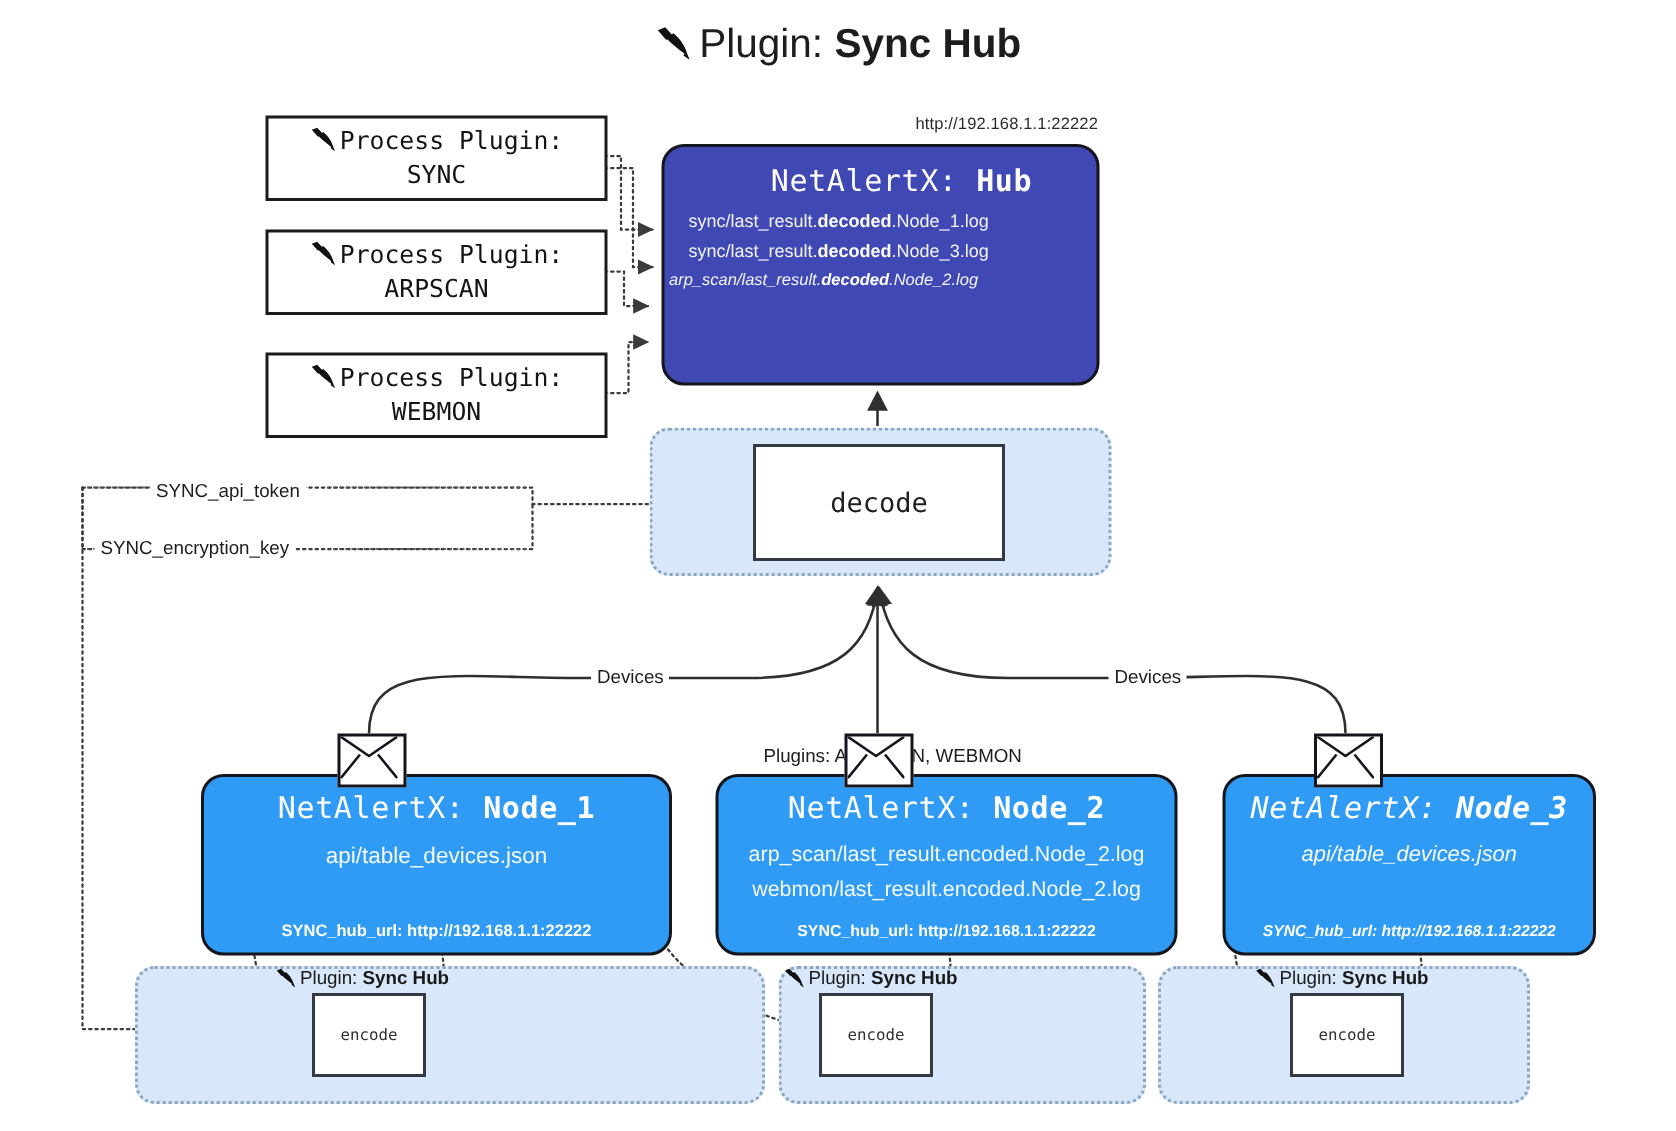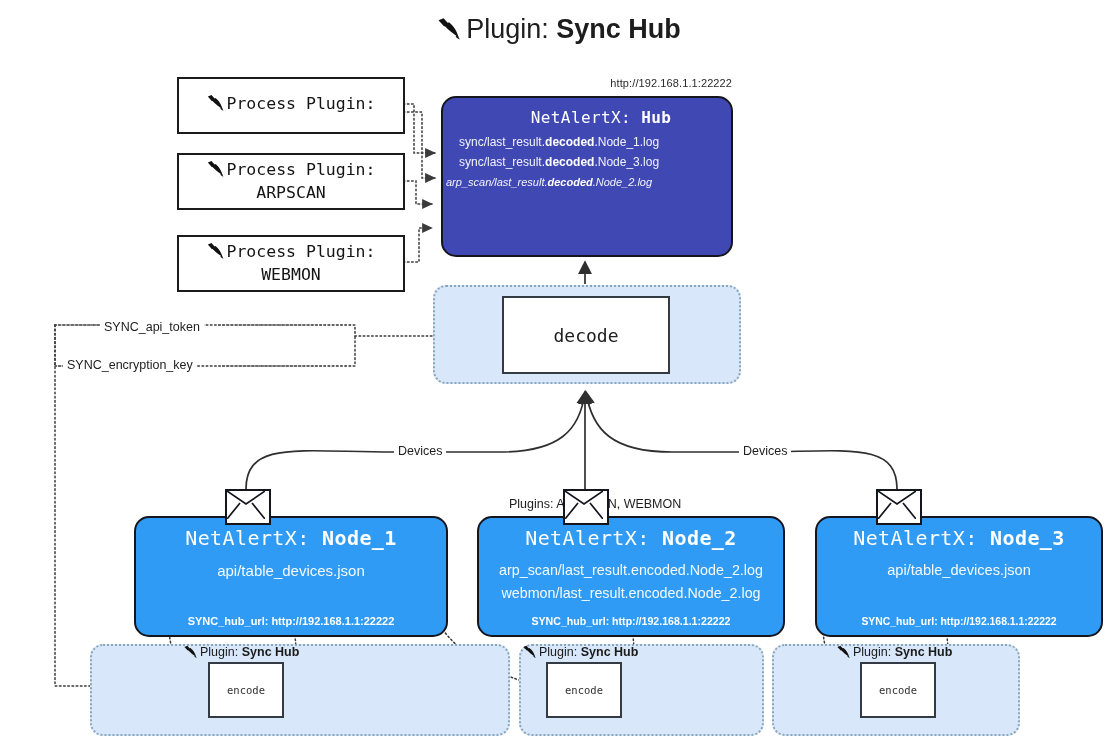--- a/index.html
+++ b/index.html
@@ -25,21 +25,21 @@
   #proc1{left:177px;top:153px;}
   #proc2{left:177px;top:235px;}
 
   
   #huburl{left:440px;top:77px;width:292px;text-align:right;font-size:11px;
           font-weight:normal;color:#2b2b2b;letter-spacing:.1px;}
   #hub{left:441px;top:96px;width:292px;height:161px;background:#4048b4;
        border:2.5px solid #15151e;border-radius:15px;color:#fff;
        padding-top:10px;box-sizing:border-box;}
   #hub .hubtitle{text-align:center;font-family:"DejaVu Sans Mono","Liberation Mono",monospace;
-       font-size:16px;letter-spacing:.4px;margin-bottom:6px;margin-left:28px;}
+       font-size:20px;letter-spacing:.4px;margin-bottom:6px;margin-left:28px;}
   #hub .hubtitle .b{font-weight:bold;}
   #hub .logline{font-size:12px;line-height:1.66;padding-left:16px;color:#f2f3fb;white-space:nowrap;}
   #hub .logline.wide{font-size:11px;padding-left:3px;font-style:italic;}
   #hub .logline b{font-weight:bold;color:#ffffff;}
 
   
   #decodeband{left:433px;top:285px;width:308px;height:99px;background:#d8e8fa;
      border:2px dotted #8aa6bd;border-radius:13px;}
   #decodebox{left:502px;top:296px;width:168px;height:78px;background:#fff;
      border:2px solid #333a44;display:flex;align-items:center;justify-content:center;
@@ -58,21 +58,21 @@
   .nodebox{border:2.5px solid #15151e;border-radius:15px;background:#2f9bf4;color:#fff;
            box-sizing:border-box;padding-top:8px;margin-left:44px;}
   .nodebox .ntitle{text-align:center;font-family:"DejaVu Sans Mono","Liberation Mono",monospace;
            font-size:20px;letter-spacing:.4px;margin-bottom:9px;}
   .nodebox .ntitle .b{font-weight:bold;}
   .nodebox .nline{text-align:center;font-size:15px;line-height:1.55;color:#f4fafe;white-space:nowrap;}
   .nodebox .nurl{text-align:center;font-size:11px;font-weight:bold;color:#ffffff;
            position:absolute;left:0;right:0;bottom:8px;}
   #node0{left:90px;top:516px;width:314px;height:121px;}
   #node1{left:433px;top:516px;width:308px;height:121px;}
-  #node2{left:771px;top:516px;width:288px;height:121px;}
+  #node2{left:771px;top:516px;width:249px;height:121px;font-style:italic;}
   #node1 .nline{font-size:14.3px;line-height:1.62;}
   #node2 .nline{font-size:14.6px;}
   #node2 .nurl{font-size:10.4px;}
   #node1 .nurl{font-size:10.6px;}
 
   
   .encband{background:#d8e8fa;border:2px dotted #8aa6bd;border-radius:13px;}
   #eb0{left:90px;top:644px;width:420px;height:92px;}
   #eb1{left:519px;top:644px;width:245px;height:92px;}
   #eb2{left:772px;top:644px;width:248px;height:92px;}
@@ -175,20 +175,21 @@
     <div>
       <span class="ico">
         <svg width="19" height="18" viewBox="0 0 26 24">
             <g fill="#111">
           <path d="M2.5 3.2 L7.5 1.2 L12.6 6.8 L8.2 9.6 Z"></path>
           <path d="M8.0 8.2 L13.0 5.2 C18.6 10.0 20.8 14.2 22.8 20.6 C17.4 16.6 13.0 13.6 8.0 8.2 Z"></path>
           <path d="M21.0 18.2 C22.6 20.0 23.4 21.4 23.8 22.6 C22.4 22.0 21.2 21.2 19.6 19.8 Z"></path>
         </g>
           </svg>
       </span><span>Process Plugin:</span>
+      <div>SYNC</div>
     </div>
   </div>
   <div class="node procbox" id="proc1">
     <div>
       <span class="ico">
         <svg width="19" height="18" viewBox="0 0 26 24">
             <g fill="#111">
           <path d="M2.5 3.2 L7.5 1.2 L12.6 6.8 L8.2 9.6 Z"></path>
           <path d="M8.0 8.2 L13.0 5.2 C18.6 10.0 20.8 14.2 22.8 20.6 C17.4 16.6 13.0 13.6 8.0 8.2 Z"></path>
           <path d="M21.0 18.2 C22.6 20.0 23.4 21.4 23.8 22.6 C22.4 22.0 21.2 21.2 19.6 19.8 Z"></path>

